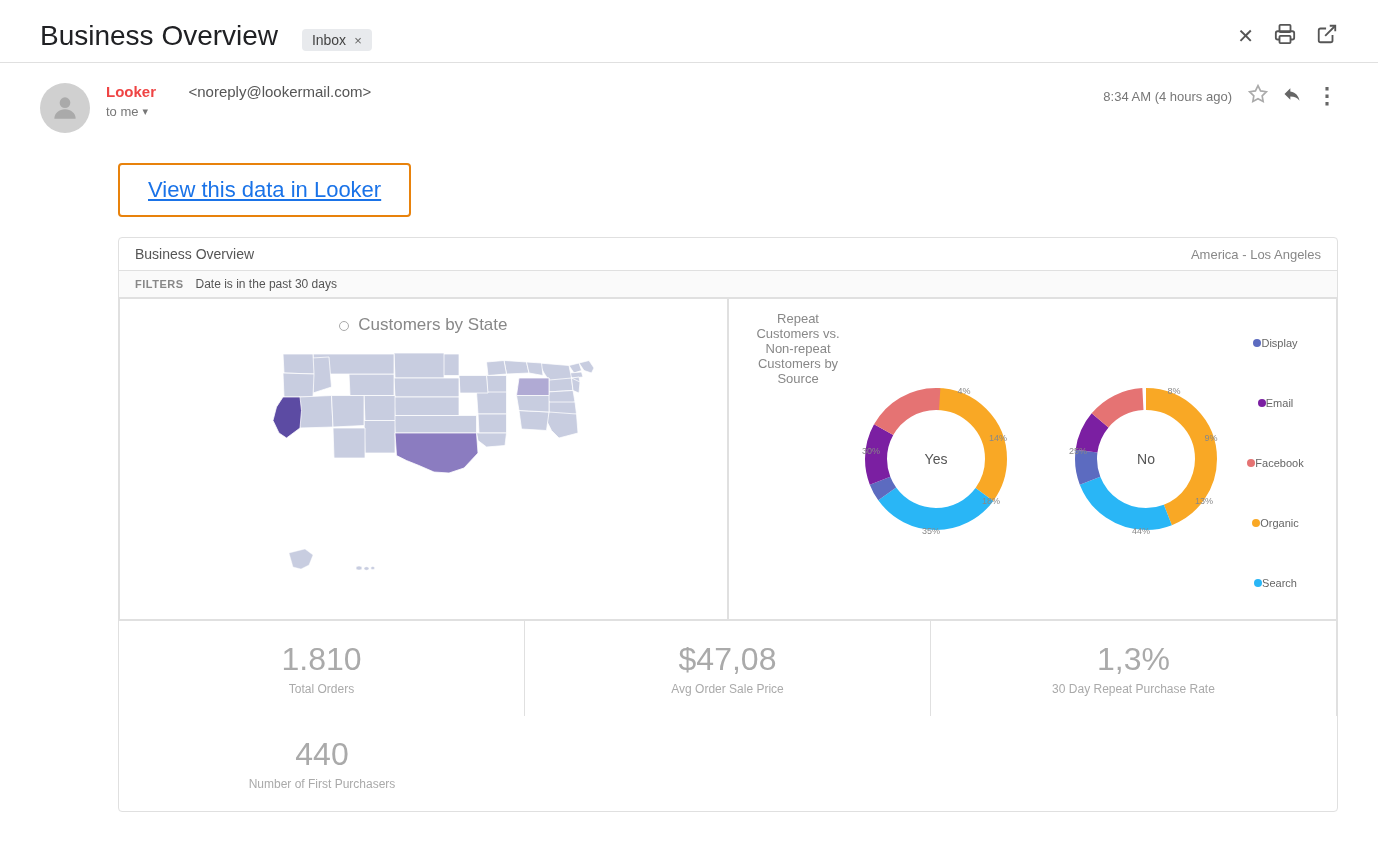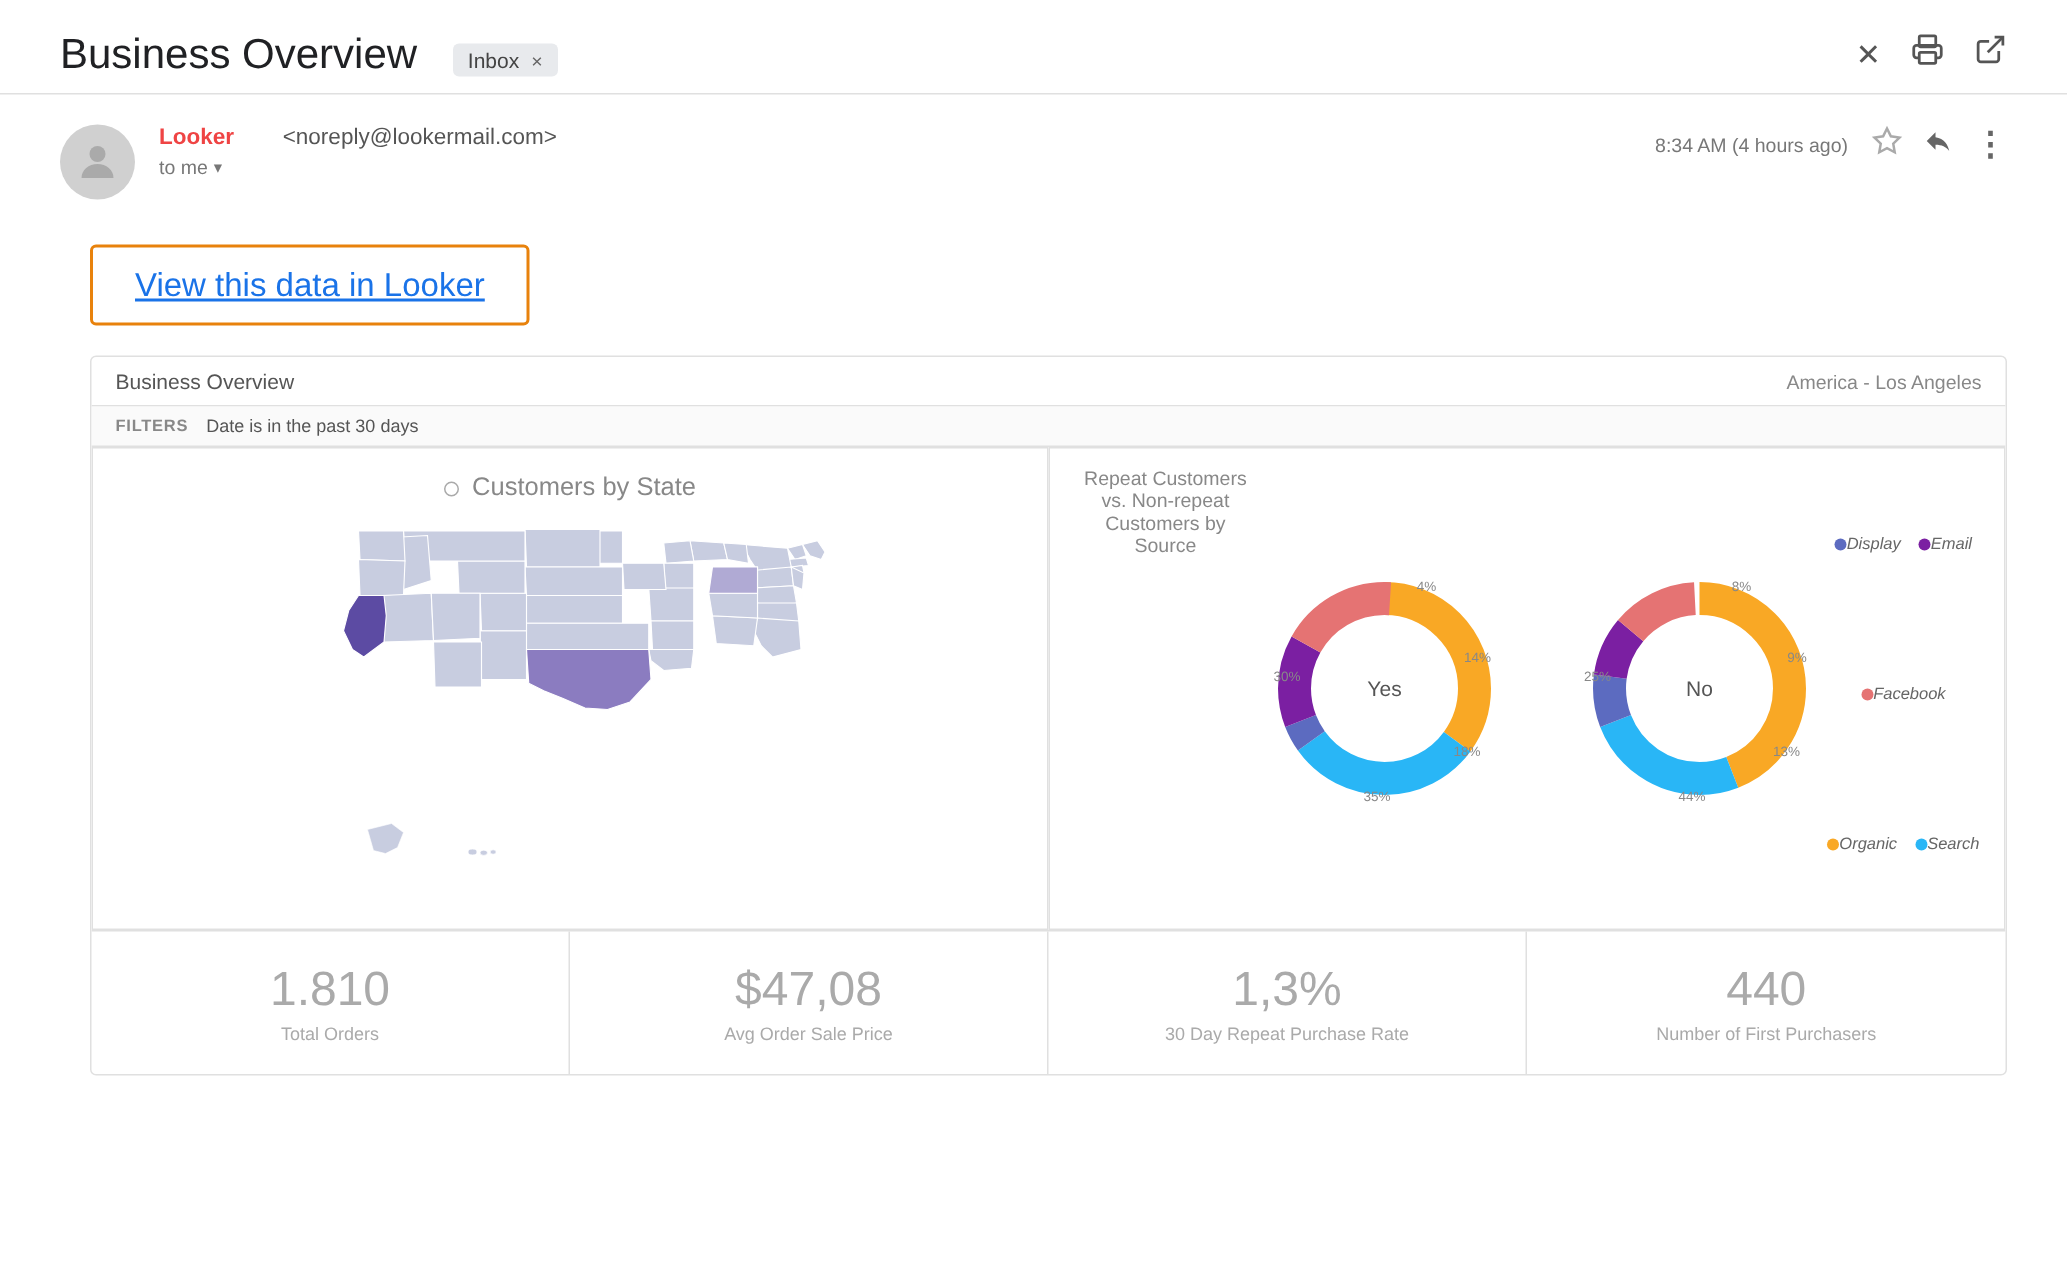--- a/index.html
+++ b/index.html
@@ -105,21 +105,21 @@
       align-items: center;
     }
     .action-icon {
       font-size: 18px;
       color: #666;
       cursor: pointer;
     }
 
     
     .email-body {
-      padding: 20px 40px 20px 60px;
+      padding: 20px 40px 20px 118px;
     }
 
     
     .view-link-container {
       margin-bottom: 20px;
     }
     .view-link-box {
       display: inline-block;
       border: 2.5px solid #e8820c;
       border-radius: 4px;
@@ -238,32 +238,31 @@
       justify-content: center;
       flex-wrap: wrap;
       margin-top: 8px;
     }
     .legend-item {
       display: flex;
       align-items: center;
       gap: 0;
       font-size: 11px;
       color: #666;
-      font-style: italic;
     }
     .legend-dot {
       width: 8px;
       height: 8px;
       border-radius: 50%;
     }
 
     
     .stats-row {
       display: grid;
-      grid-template-columns: 1fr 1fr 1fr 1fr;
+      grid-template-columns: 1fr 1fr 1fr;
       border-top: 1px solid #e0e0e0;
     }
     .stat-cell {
       padding: 20px;
       text-align: center;
       border-right: 1px solid #e0e0e0;
     }
     .stat-cell:last-child { border-right: none; }
     .stat-value {
       font-size: 32px;

